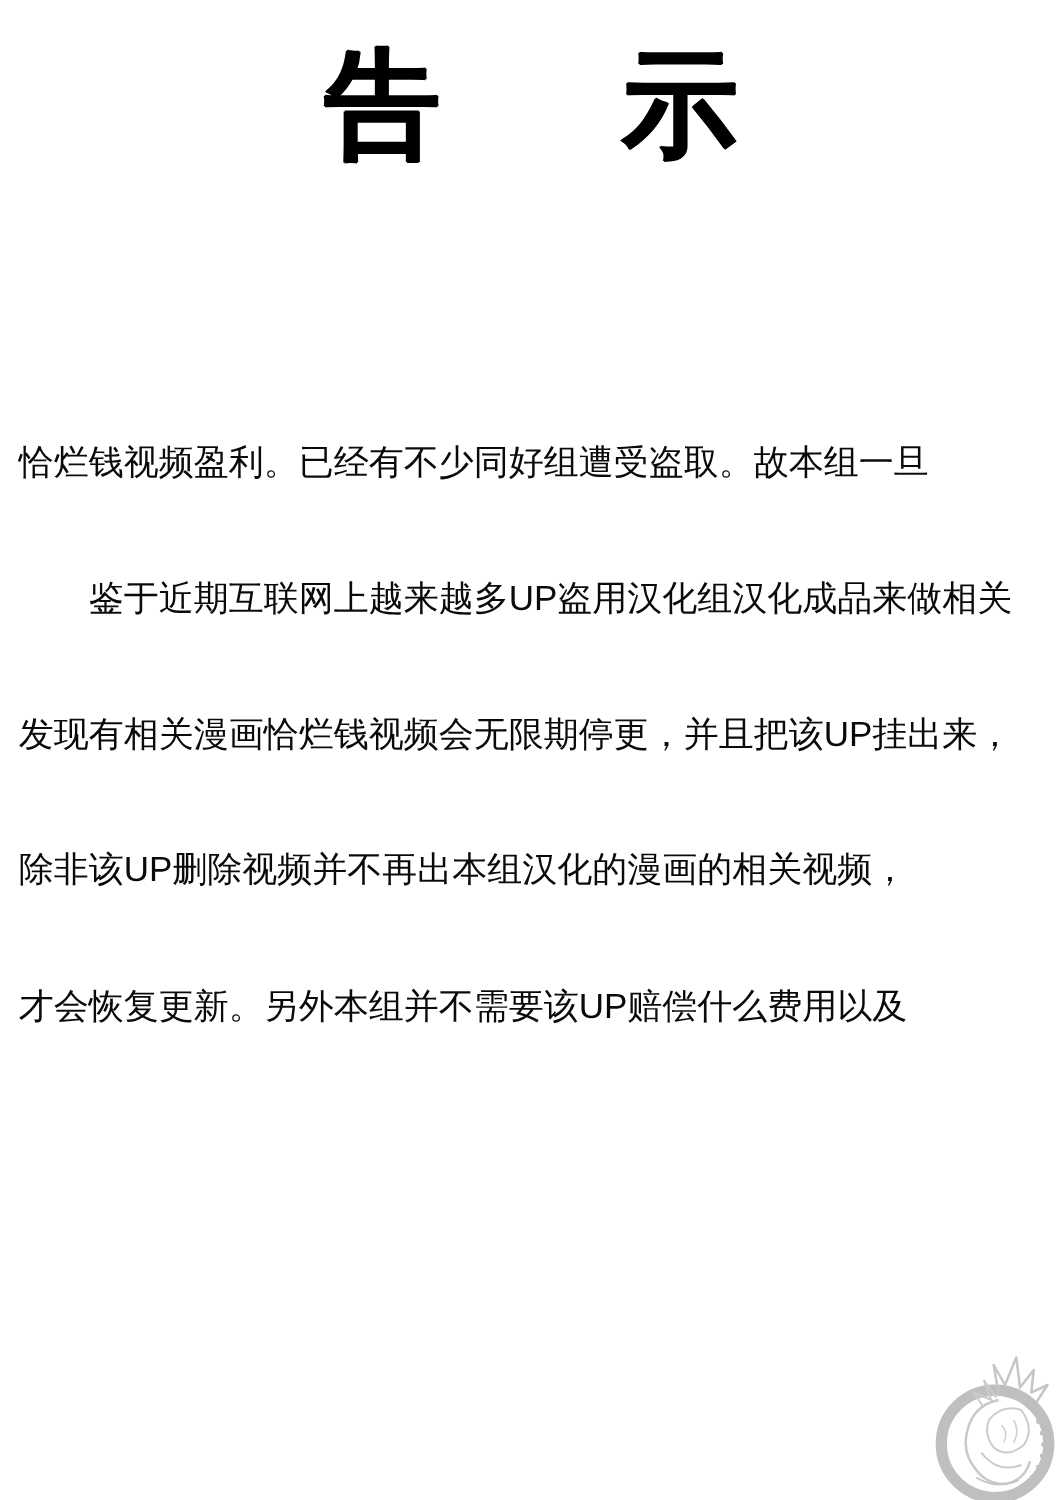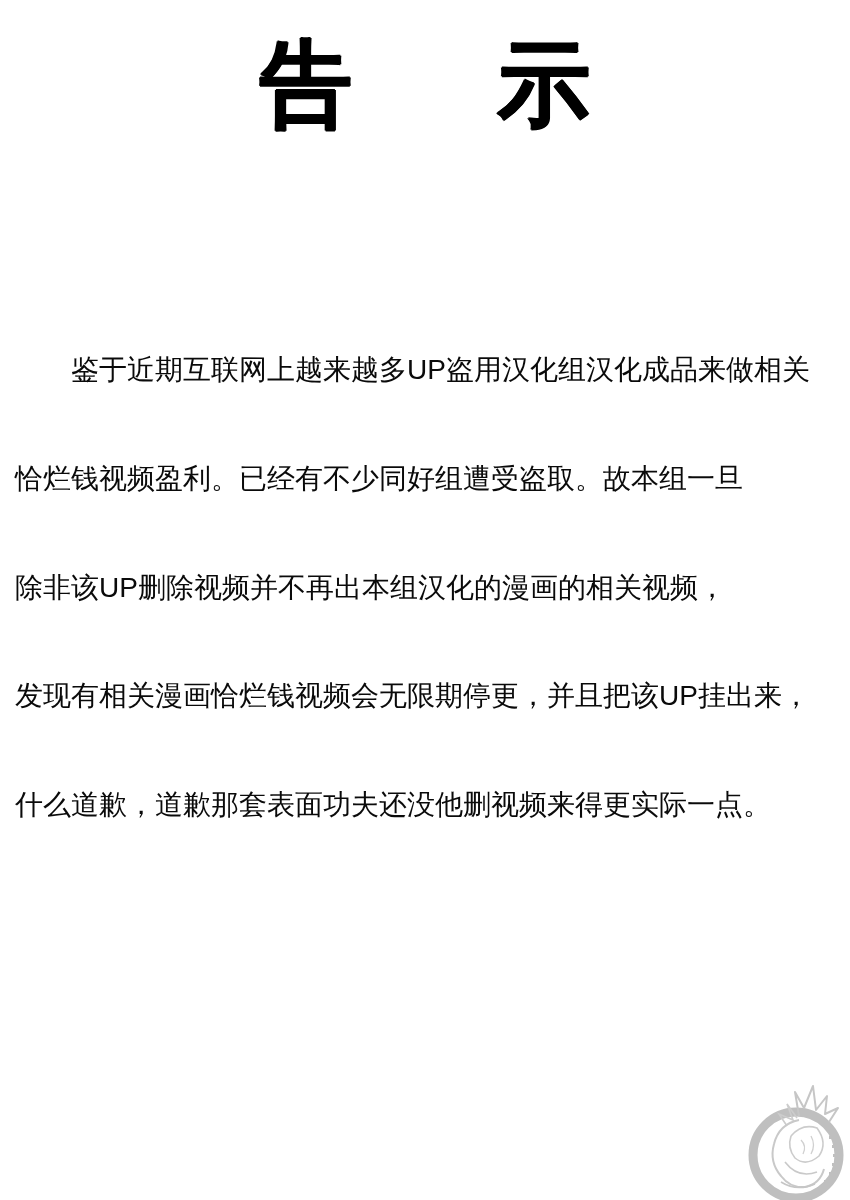--- a/index.html
+++ b/index.html
@@ -60,25 +60,25 @@
 <body>
 
 <div class="page">
 
   <h1 class="title">
     <span>告</span>
     <span>示</span>
   </h1>
 
   <div class="body-text">
+    <div class="line">恰烂钱视频盈利。已经有不少同好组遭受盗取。故本组一旦</div>
     <div class="line">　　鉴于近期互联网上越来越多UP盗用汉化组汉化成品来做相关</div>
-    <div class="line">恰烂钱视频盈利。已经有不少同好组遭受盗取。故本组一旦</div>
+    <div class="line">发现有相关漫画恰烂钱视频会无限期停更，并且把该UP挂出来，</div>
     <div class="line">除非该UP删除视频并不再出本组汉化的漫画的相关视频，</div>
-    <div class="line">发现有相关漫画恰烂钱视频会无限期停更，并且把该UP挂出来，</div>
-    <div class="line">什么道歉，道歉那套表面功夫还没他删视频来得更实际一点。</div>
+    <div class="line">才会恢复更新。另外本组并不需要该UP赔偿什么费用以及</div>
     
     
     
     
     
     
     
     
     
     

